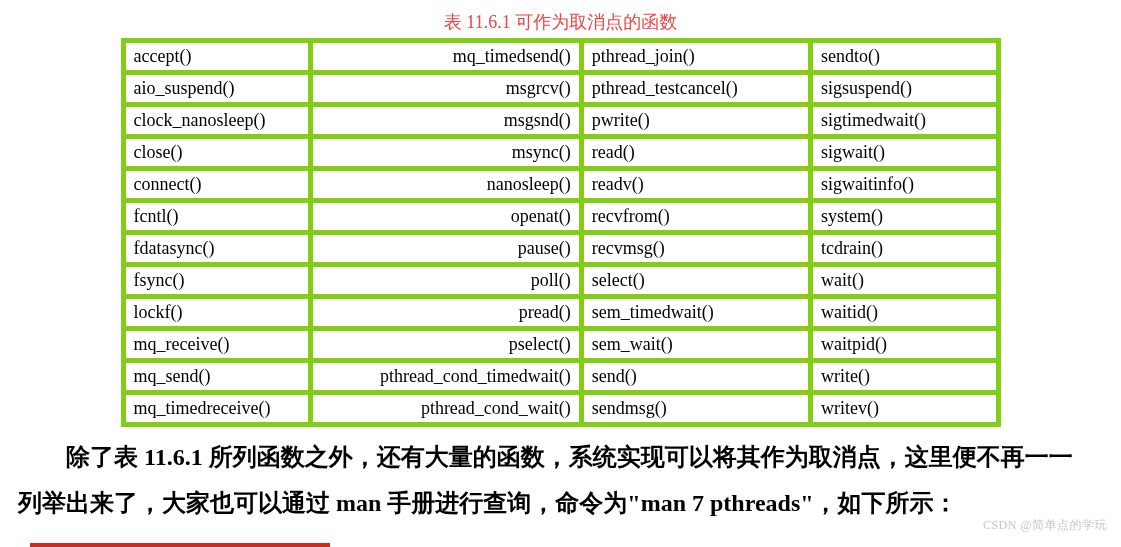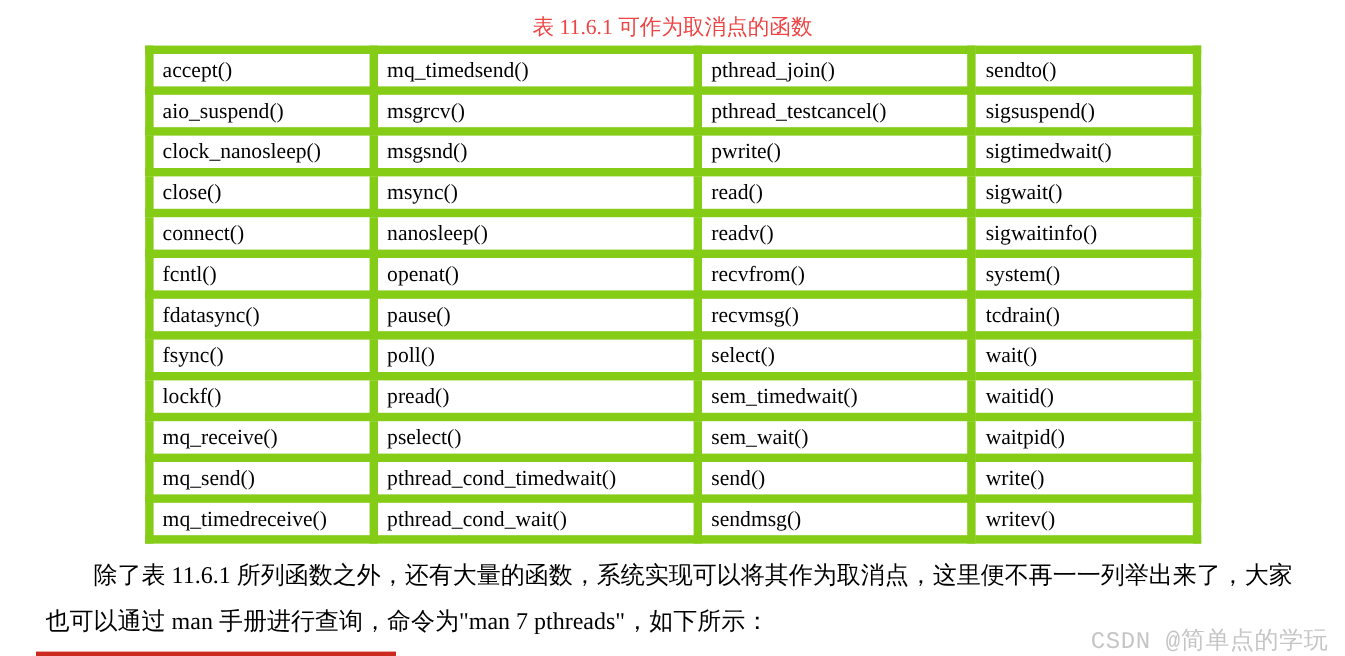--- a/index.html
+++ b/index.html
@@ -42,45 +42,46 @@
     }
     .tbl-wrap {
       display: flex;
       justify-content: center;
     }
     table {
       border-collapse: collapse;
       width: 880px;
     }
     td {
-      border: 7px solid #84cc16;
+      border: 5px solid #84cc16;
       padding: 3px 8px;
       font-family: "Times New Roman", serif;
       font-size: 18px;
       vertical-align: middle;
       height: 30px;
     }
     td:nth-child(1) { width: 180px; }
-    td:nth-child(2) { width: 260px; }
+    td:nth-child(2) { width: 260px; text-align: right; }
     td:nth-child(3) { width: 220px; }
     td:nth-child(4) { width: 180px; }
     .para {
-      margin: 8px 30px 0 38px;
-      font-size: 20px;
+      margin: 8px 30px 0 18px;
+      font-size: 24px;
       line-height: 1.9;
       text-indent: 2em;
       color: #000;
+      font-weight: bold;
     }
     .watermark {
       position: absolute;
       right: 14px;
-      bottom: 0;
+      bottom: 13px;
       color: rgba(150,150,150,0.55);
-      font-family: Liberation Mono, monospace;
-      font-size: 20px;
+      font-family: Liberation Serif, serif;
+      font-size: 12px;
       letter-spacing: 0.5px;
     }
     .red-underline {
       position: absolute;
       left: 30px;
       bottom: 0;
       width: 300px;
       height: 4px;
       background: #cc2a1f;
     }

